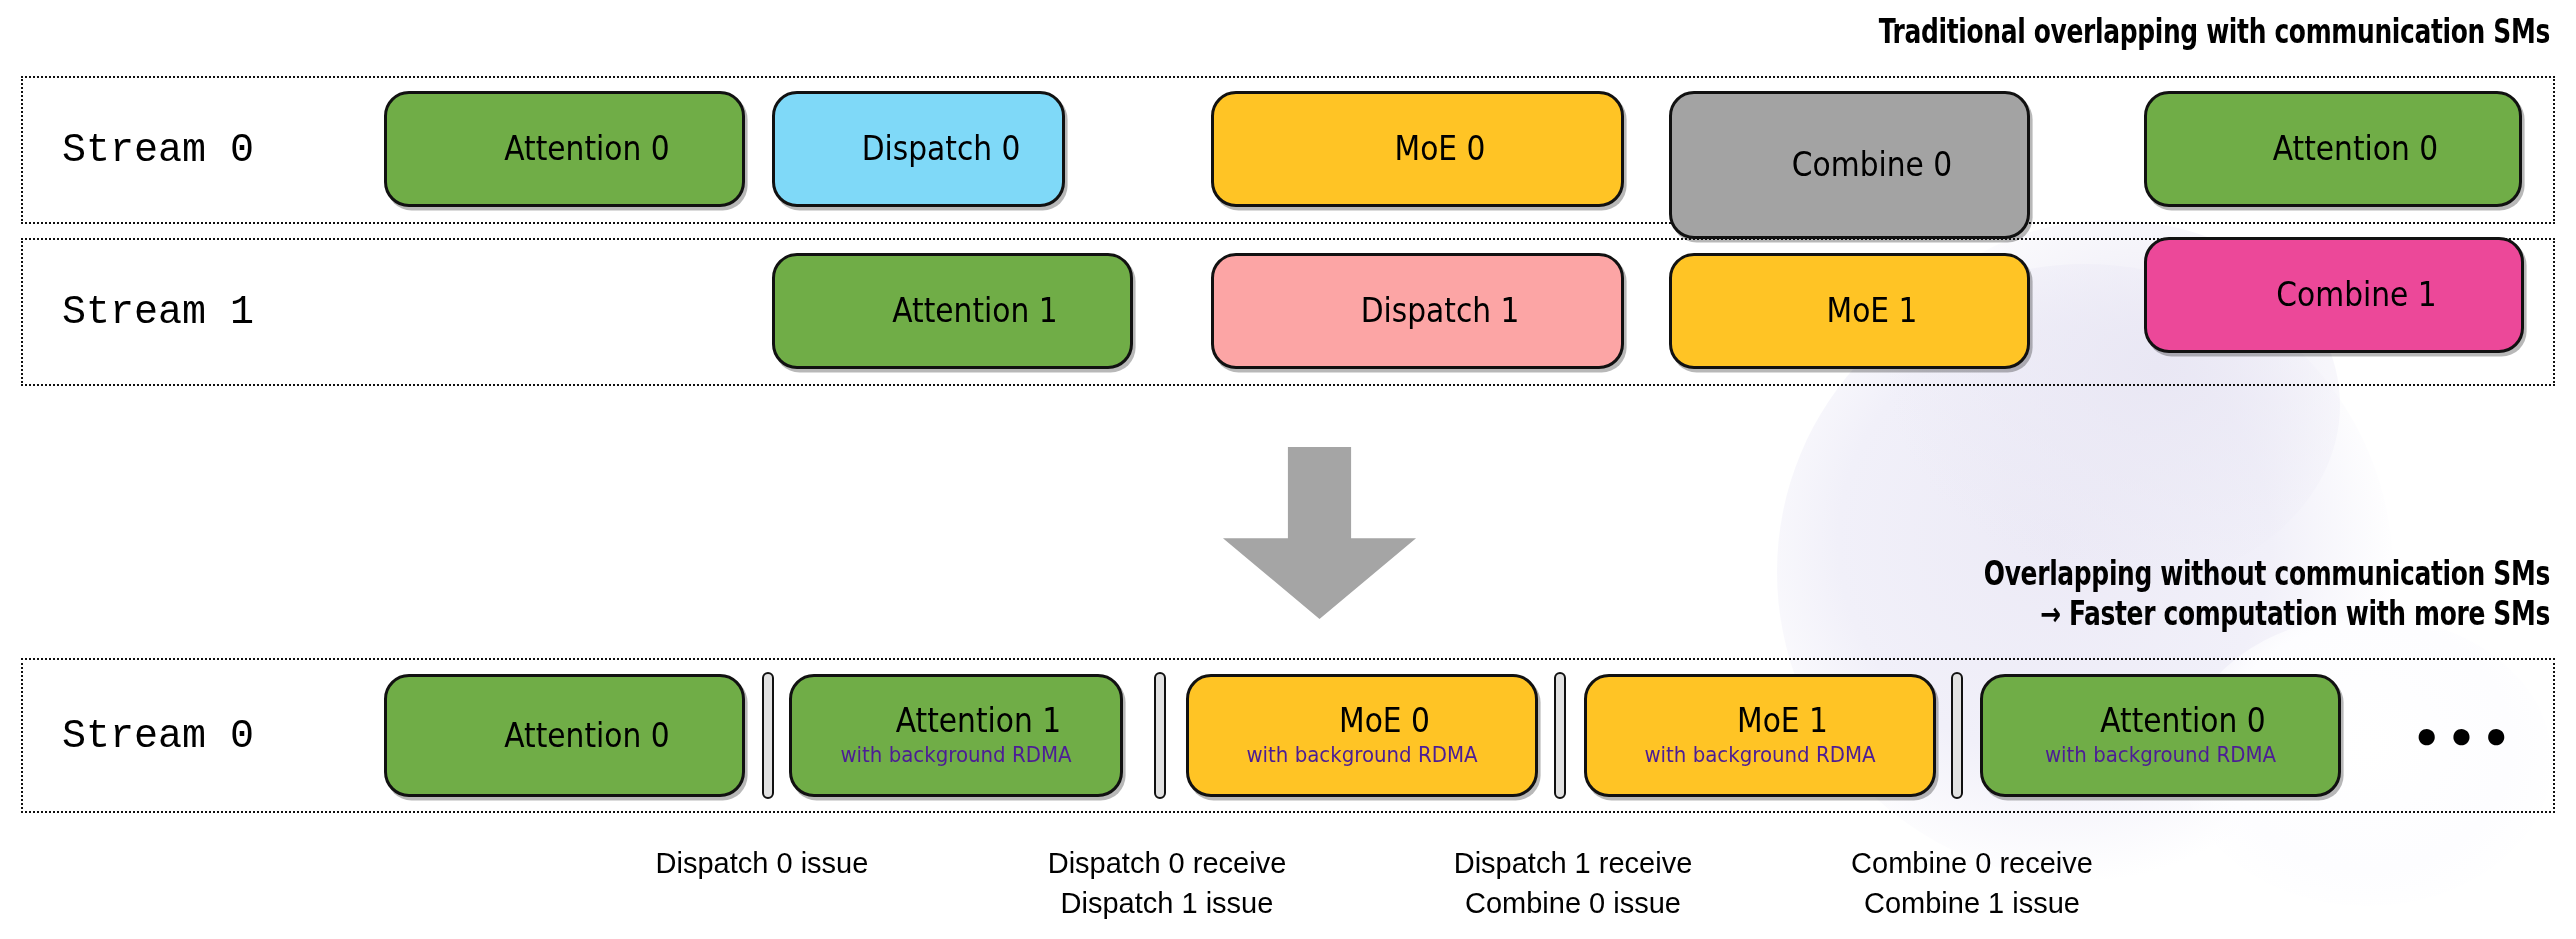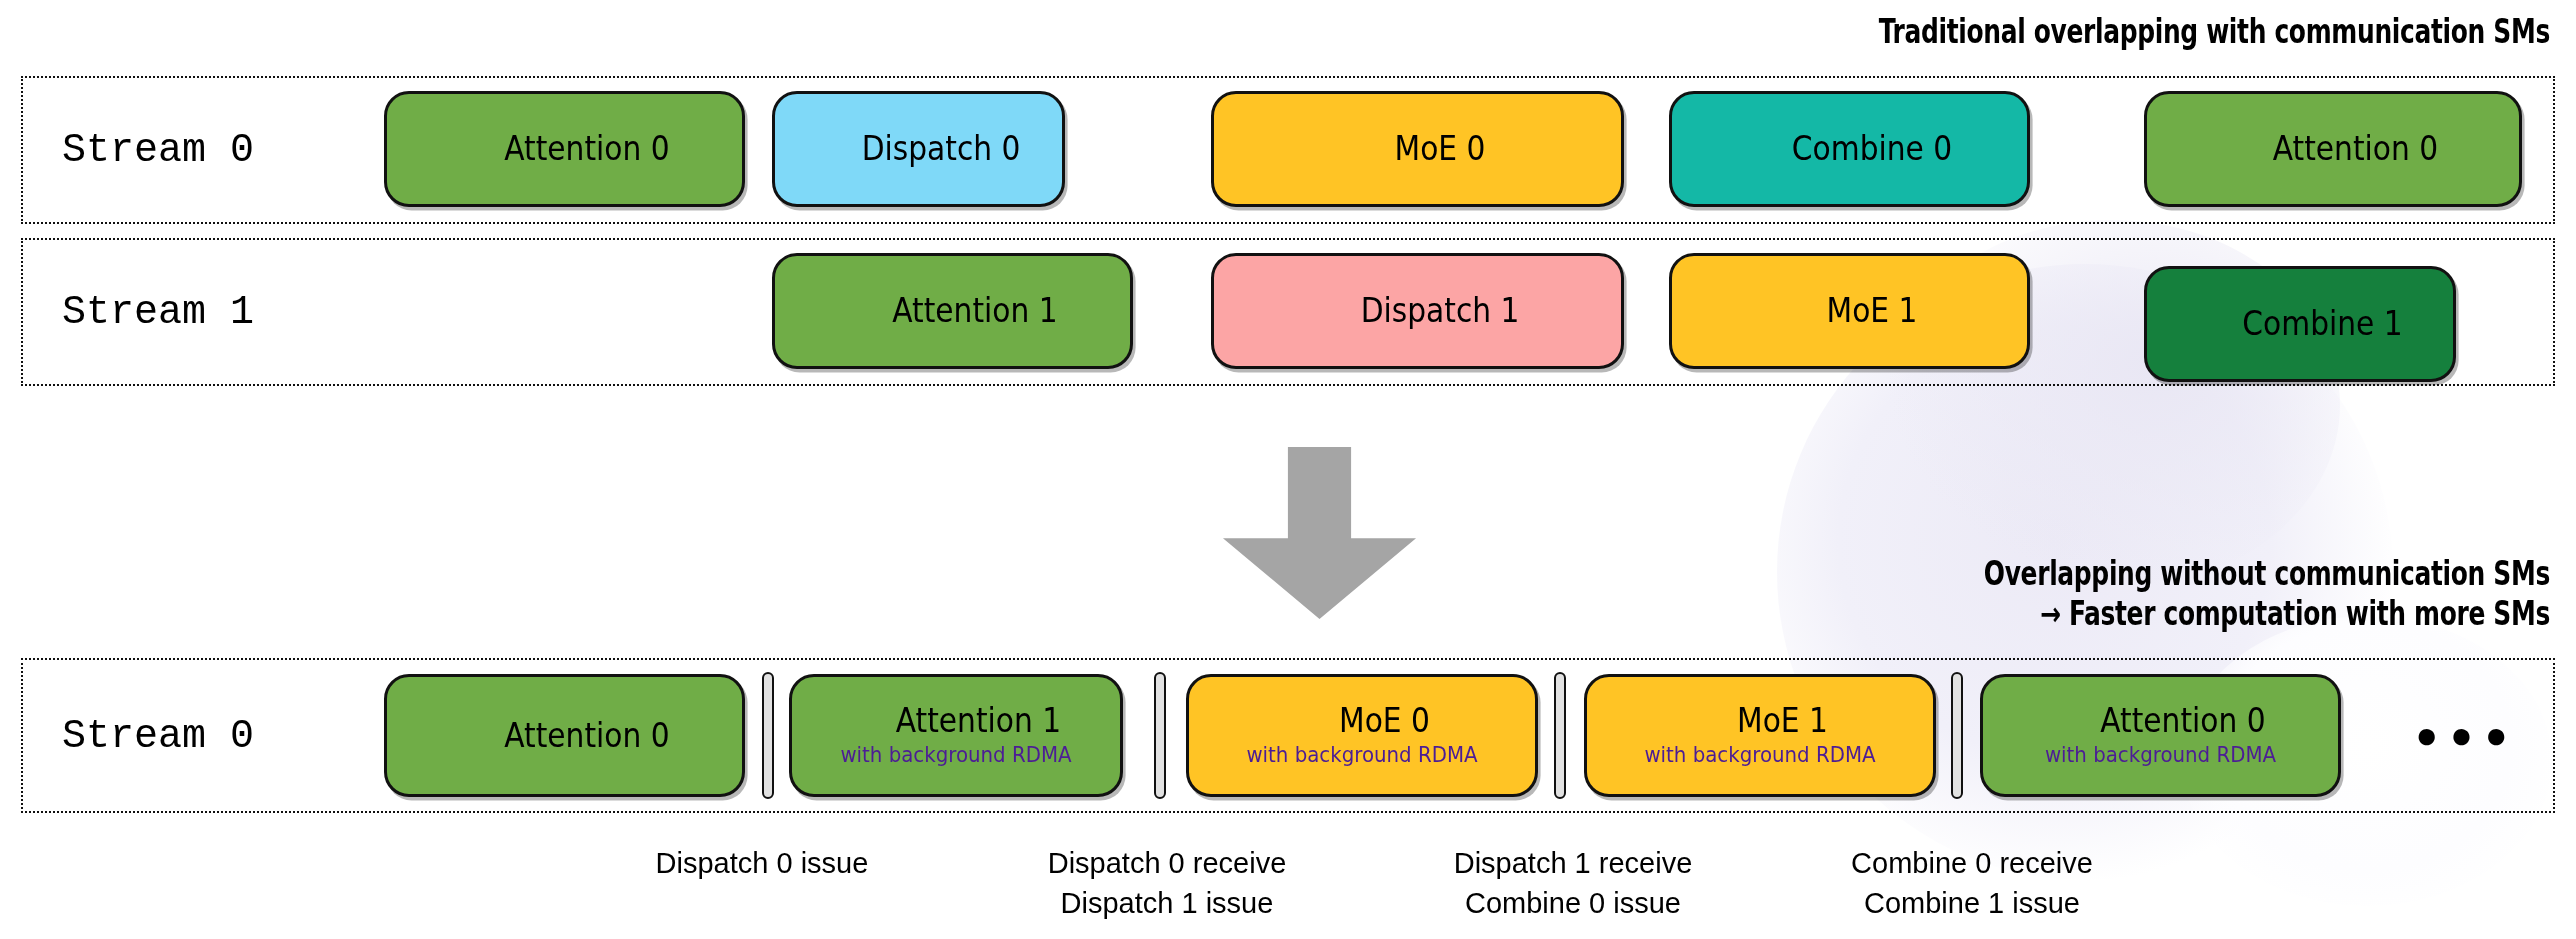--- a/index.html
+++ b/index.html
@@ -165,36 +165,36 @@
 
 <div class="task" style="left: 384px; top: 91px; width: 361px; height: 116px; background: rgb(112, 173, 71);">
       <div class="t-main">Attention 0</div>
     </div>
     <div class="task" style="left: 772px; top: 91px; width: 293px; height: 116px; background: rgb(127, 217, 248);">
       <div class="t-main">Dispatch 0</div>
     </div>
     <div class="task" style="left: 1211px; top: 91px; width: 413px; height: 116px; background: rgb(255, 196, 37);">
       <div class="t-main">MoE 0</div>
     </div>
-    <div class="task" style="left: 1669px; top: 91px; width: 361px; height: 116px; background: #14b8a6;">
+    <div class="task" style="left: 1669px; top: 91px; width: 361px; height: 148px; background: #a3a3a3;">
       <div class="t-main">Combine 0</div>
     </div>
     <div class="task" style="left: 2144px; top: 91px; width: 378px; height: 116px; background: rgb(112, 173, 71);">
       <div class="t-main">Attention 0</div>
     </div>
     <div class="task" style="left: 772px; top: 253px; width: 361px; height: 116px; background: rgb(112, 173, 71);">
       <div class="t-main">Attention 1</div>
     </div>
     <div class="task" style="left: 1211px; top: 253px; width: 413px; height: 116px; background: #fca5a5;">
       <div class="t-main">Dispatch 1</div>
     </div>
     <div class="task" style="left: 1669px; top: 253px; width: 361px; height: 116px; background: rgb(255, 196, 37);">
       <div class="t-main">MoE 1</div>
     </div>
-    <div class="task" style="left: 2144px; top: 266px; width: 312px; height: 116px; background: #15803d;">
+    <div class="task" style="left: 2144px; top: 237px; width: 380px; height: 116px; background: #ec4899;">
       <div class="t-main">Combine 1</div>
     </div>
     <div class="task" style="left: 384px; top: 674px; width: 361px; height: 123px; background: rgb(112, 173, 71);">
       <div class="t-main">Attention 0</div>
     </div>
     <div class="task" style="left: 789px; top: 674px; width: 334px; height: 123px; background: rgb(112, 173, 71);">
       <div class="t-main">Attention 1</div>
       <div class="t-sub">with background RDMA</div>
     </div>
     <div class="task" style="left: 1186px; top: 674px; width: 352px; height: 123px; background: rgb(255, 196, 37);">

